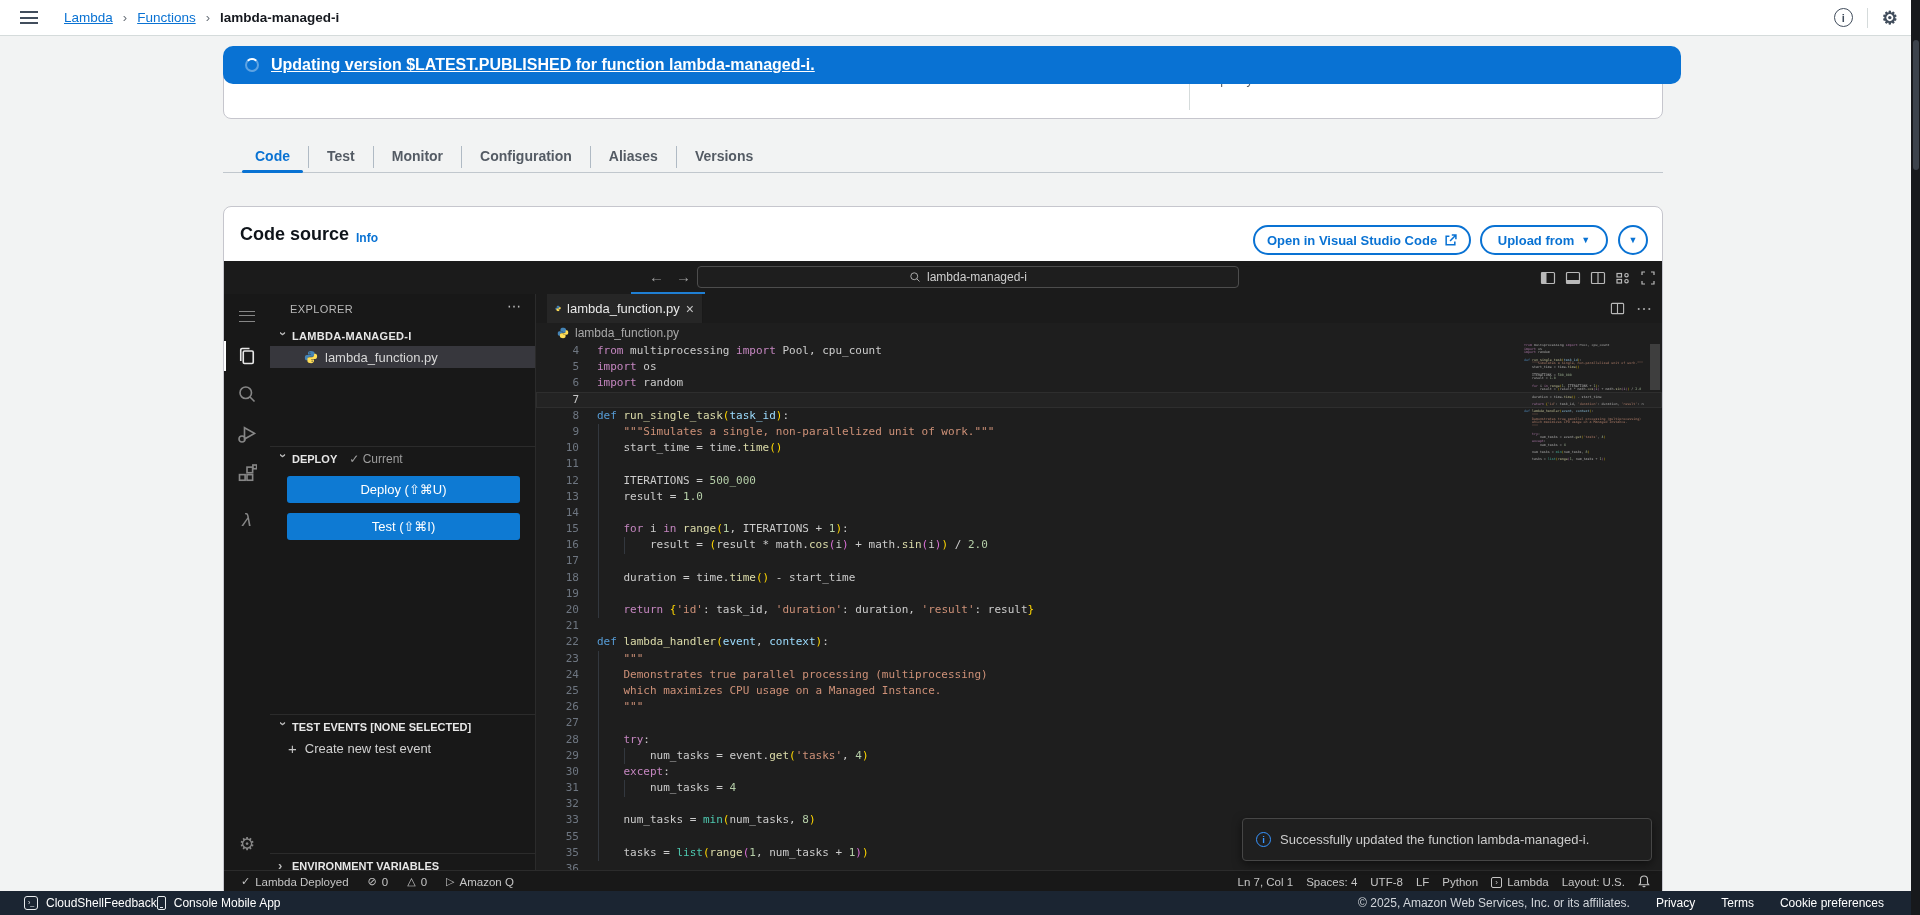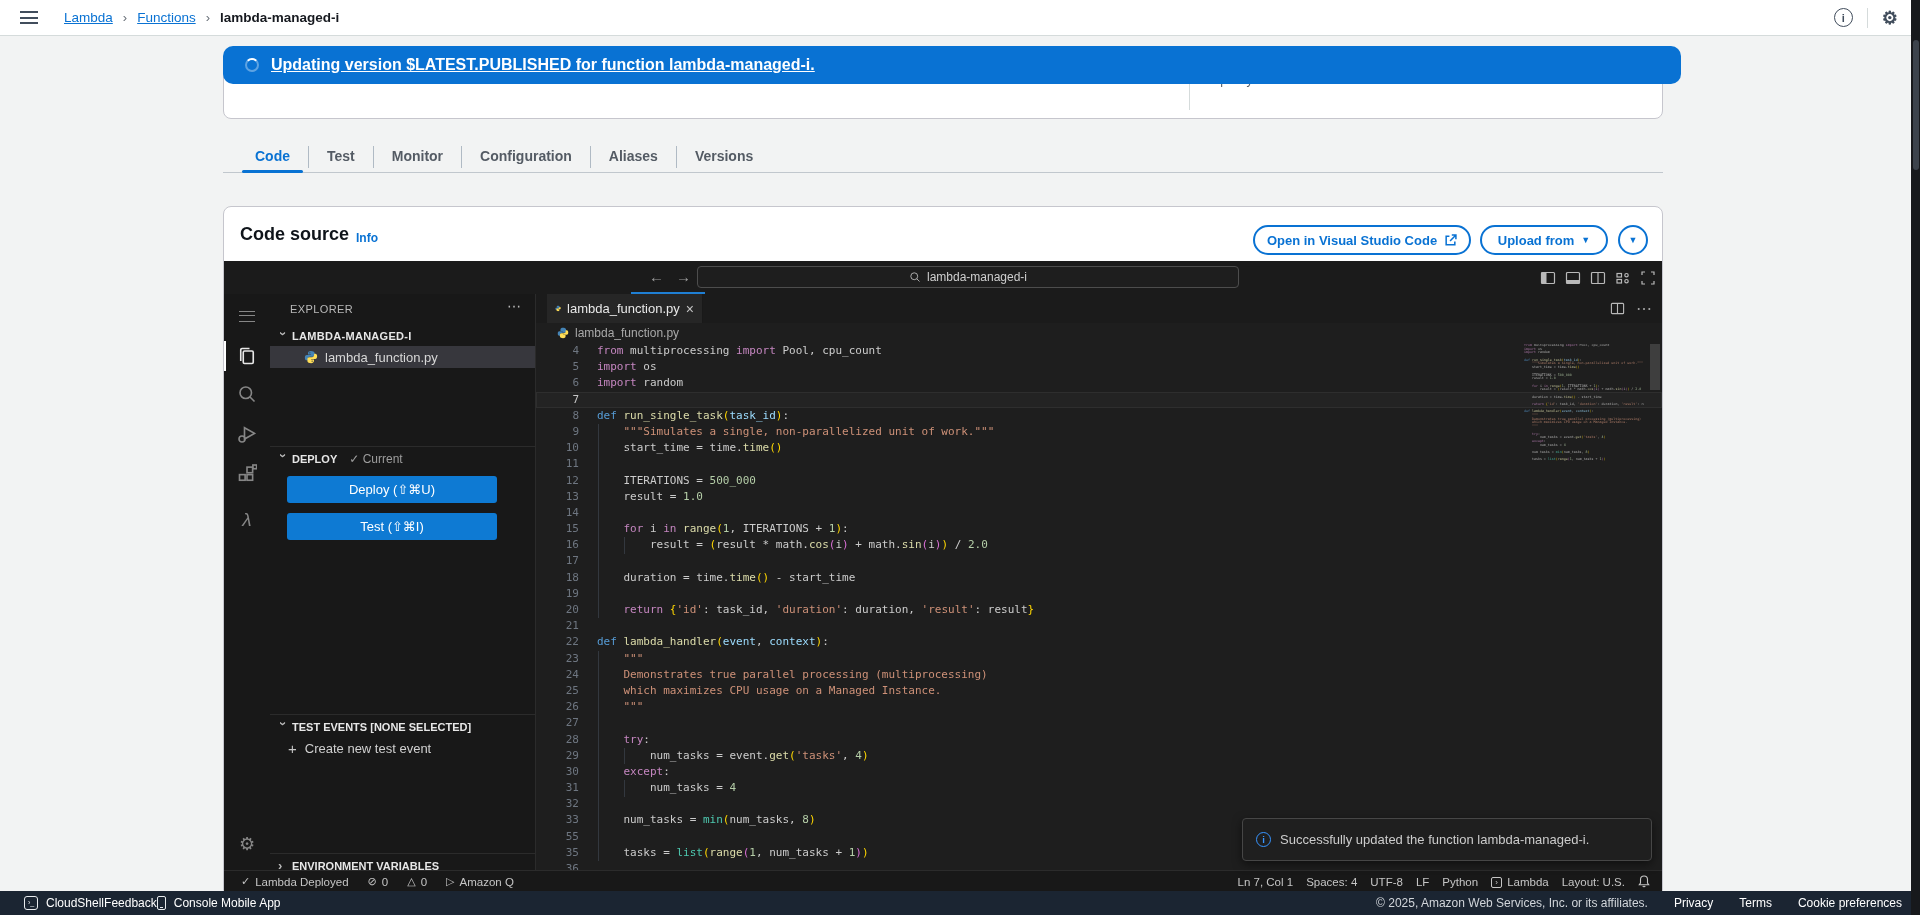--- a/index.html
+++ b/index.html
@@ -91,21 +91,21 @@
   .chev.down { transform:rotate(90deg); }
   .sb-project { position:absolute; left:8px; top:32px; height:20px; display:flex; align-items:center; gap:4px;
     font-size:11px; font-weight:700; color:#e7e7e7; letter-spacing:.3px; cursor:pointer; }
   .sb-file { position:absolute; left:0; right:0; top:52px; height:22px; background:var(--selection-bg);
     display:flex; align-items:center; gap:7px; padding-left:34px; font-size:13px; color:#d7d7d7; cursor:pointer; }
   .sb-sec { position:absolute; left:0; right:0; border-top:1px solid #2b2b2b; }
   .sec-deploy { top:152px; } .sec-events { top:420px; } .sec-env { top:559px; height:17px; }
   .sec-head { display:flex; align-items:center; gap:4px; padding:4px 0 0 8px; font-size:11px; font-weight:700;
     color:#e7e7e7; cursor:pointer; }
   .sec-status { font-size:12px; font-weight:400; color:#9d9d9d; margin-left:8px; }
-  .vs-btn { position:absolute; left:17px; width:210px; height:27px; background:var(--vs-button); border:none;
+  .vs-btn { position:absolute; left:17px; width:233px; height:27px; background:var(--vs-button); border:none;
     border-radius:3px; color:#fff; font-size:13px; cursor:pointer; font-family:"Liberation Sans",sans-serif; }
   .btn-deploy { top:29px; } .btn-test { top:66px; }
   .sb-create { position:absolute; left:18px; top:25px; display:flex; align-items:center; gap:8px;
     font-size:13px; color:#d0d0d0; cursor:pointer; }
   .plus { font-size:15px; color:#c5c5c5; }
 
   .editor-group { flex:1; position:relative; background:var(--editor-bg); }
   .eg-tabs { height:29px; background:#1b1b1b; position:relative; display:flex; }
   .eg-tab { margin-left:11px; width:156px; background:#262626; display:flex; align-items:center; gap:6px;
     padding:0 8px; font-size:13px; color:#e8e8e8; cursor:pointer; border-right:1px solid #191919; }
@@ -148,21 +148,21 @@
 
   
   .aws-footer { position:absolute; left:0; bottom:0; width:1920px; height:24px; background:var(--footer-bg);
     z-index:31; display:flex; align-items:center; color:#fff; font-size:12px; }
   .f-left { display:flex; align-items:center; margin-left:24px; }
   .f-item { display:flex; align-items:center; gap:8px; cursor:pointer; }
   .f-term { width:14px; height:14px; border:1.5px solid #e8ebed; border-radius:3px; font-size:7px;
     line-height:11px; text-align:center; color:#e8ebed; }
   .f-phone { width:9px; height:14px; border:1.5px solid #e8ebed; border-radius:2px; position:relative; }
   .f-phone::after { content:""; position:absolute; left:2px; right:2px; bottom:1px; height:1px; background:#e8ebed; }
-  .f-right { margin-left:auto; display:flex; align-items:center; gap:26px; margin-right:18px; }
+  .f-right { margin-left:auto; display:flex; align-items:center; gap:26px; margin-right:36px; }
   .f-copy { color:#d1d5da; }
   .f-link { cursor:pointer; }
 
   
   .page-scrollbar { position:absolute; right:0; top:0; width:9px; height:915px; background:#17191c; z-index:40; }
   .page-thumb { position:absolute; left:1.5px; width:6px; top:40px; height:130px; border-radius:3px; background:#3c434c; cursor:grab; }
 
   svg.ic { stroke:#868686; fill:none; stroke-width:1.3; }
   svg.win { stroke:#b9b9b9; fill:none; stroke-width:1.2; }
 </style>

